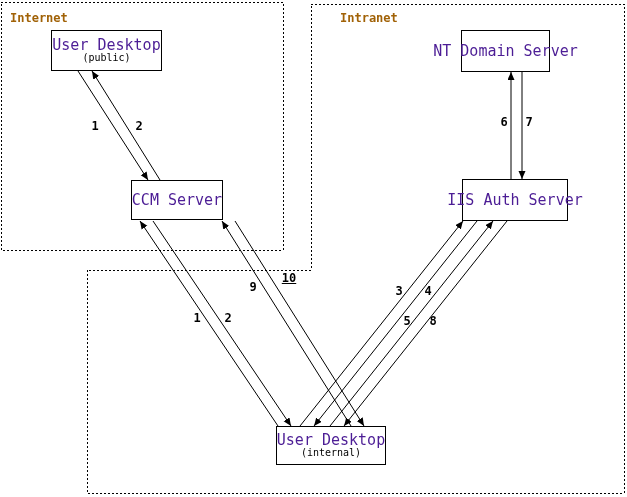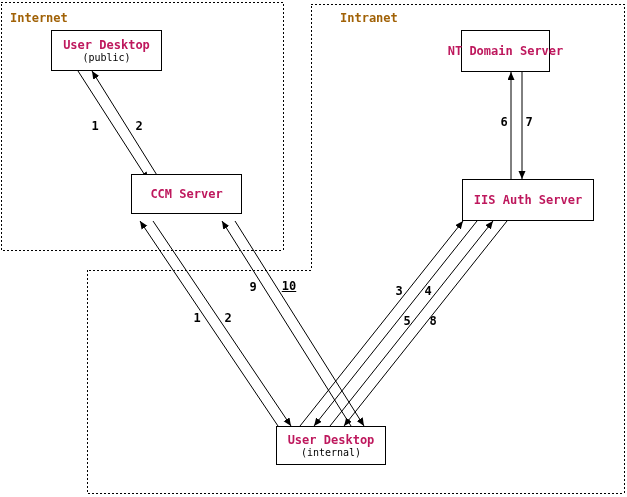--- a/index.html
+++ b/index.html
@@ -44,24 +44,24 @@
     box-sizing: border-box;
     border: 1px solid #000000;
     background: #ffffff;
     display: flex;
     flex-direction: column;
     align-items: center;
     justify-content: center;
     text-align: center;
   }
   .node-title {
-    font-size: 12px;
-    font-weight: bold;
+    font-size: 15px;
+    font-weight: normal;
     line-height: 13px;
-    color: #be185d;
+    color: #4c1d95;
     white-space: nowrap;
   }
   .node-subtitle {
     font-size: 10px;
     font-weight: normal;
     line-height: 11px;
     color: #000000;
     white-space: nowrap;
   }
   .edge-label {
@@ -102,45 +102,45 @@
 
   <div class="region-label" style="left: 10px; top: 11px;">Internet</div>
 
   <div class="region-label" style="left: 305px; top: 11px; margin-left: 35px;">Intranet</div>
 
   <div class="node" style="left: 51px; top: 30px; width: 111px; height: 41px;">
     <div class="node-title">User Desktop</div>
     <div class="node-subtitle">(public)</div>
   </div>
 
-  <div class="node" style="left: 131px; top: 174px; width: 111px; height: 40px;">
+  <div class="node" style="left: 131px; top: 180px; width: 92px; height: 40px;">
     <div class="node-title">CCM Server</div>
     <div class="node-subtitle"></div>
   </div>
 
   <div class="node" style="left: 461px; top: 30px; width: 89px; height: 42px;">
     <div class="node-title">NT Domain Server</div>
     <div class="node-subtitle"></div>
   </div>
 
-  <div class="node" style="left: 462px; top: 179px; width: 132px; height: 42px;">
+  <div class="node" style="left: 462px; top: 179px; width: 106px; height: 42px;">
     <div class="node-title">IIS Auth Server</div>
     <div class="node-subtitle"></div>
   </div>
 
   <div class="node" style="left: 276px; top: 426px; width: 110px; height: 39px;">
     <div class="node-title">User Desktop</div>
     <div class="node-subtitle">(internal)</div>
   </div>
 
 <div class="edge-label" style="left: 95px; top: 126px;">1</div>
     <div class="edge-label" style="left: 139px; top: 126px;">2</div>
     <div class="edge-label" style="left: 504px; top: 122px;">6</div>
     <div class="edge-label" style="left: 529px; top: 122px;">7</div>
     <div class="edge-label" style="left: 197px; top: 318px;">1</div>
     <div class="edge-label" style="left: 228px; top: 318px;">2</div>
     <div class="edge-label" style="left: 253px; top: 287px;">9</div>
-    <div class="edge-label" style="left: 289px; top: 286px; text-decoration: underline;">10</div>
+    <div class="edge-label" style="left: 289px; top: 278px; text-decoration: underline;">10</div>
     <div class="edge-label" style="left: 399px; top: 291px;">3</div>
     <div class="edge-label" style="left: 428px; top: 291px;">4</div>
     <div class="edge-label" style="left: 407px; top: 321px;">5</div>
     <div class="edge-label" style="left: 433px; top: 321px;">8</div>
   </div>
 
 </body></html>

